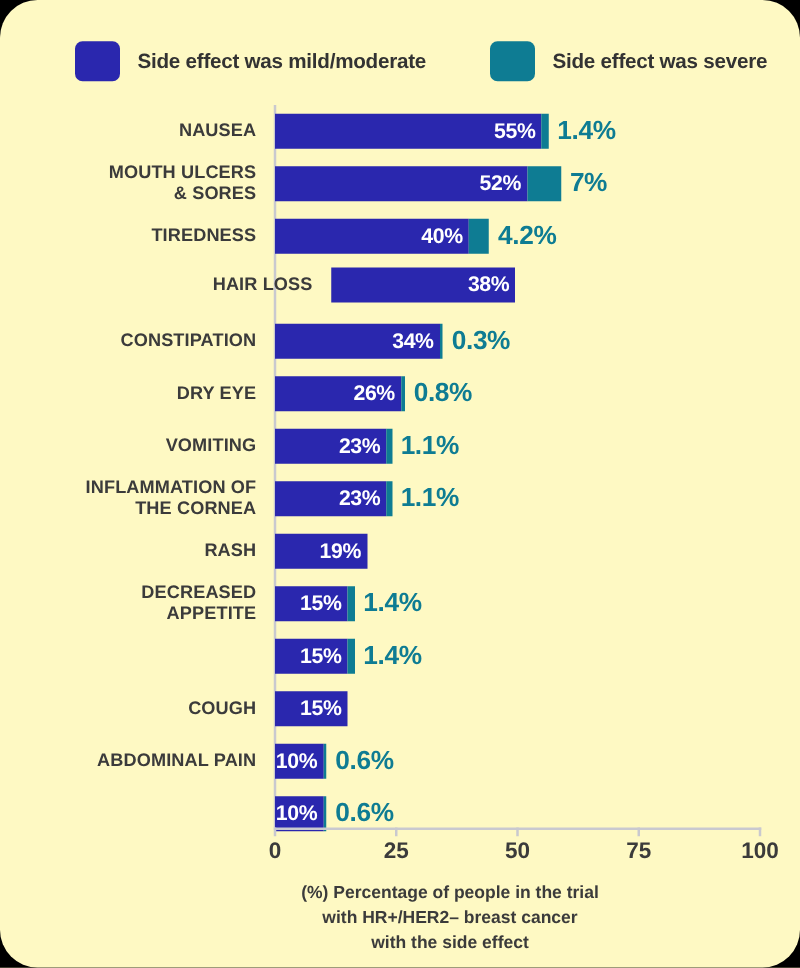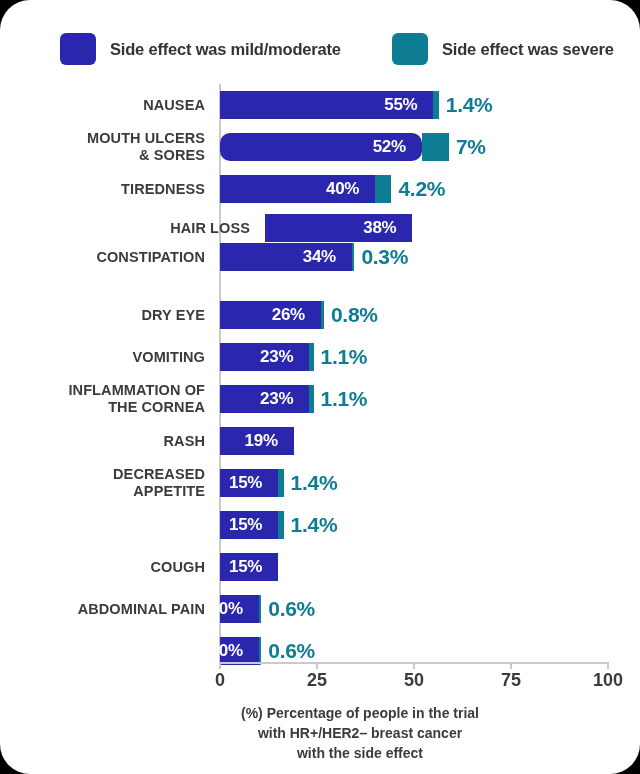--- a/index.html
+++ b/index.html
@@ -6,21 +6,21 @@
   html, body {
     width: 640px; height: 774px;
     background: #000000;
     font-family: "Liberation Sans", sans-serif;
     overflow: hidden;
   }
   #card {
     position: absolute;
     left: 0; top: 0;
     width: 640px; height: 774px;
-    background: #ffffff;
+    background: #fef9c3;
     border-radius: 30px;
     overflow: hidden;
   }
 
   
   #legend {
     position: absolute;
     left: 0; top: 28px;
     width: 640px; height: 42px;
   }
@@ -90,21 +90,21 @@
     background: #2a27ae;
     display: flex;
     align-items: center;
     justify-content: flex-end;
     height: 28px;
   }
   .seg-mild .val {
     color: #ffffff;
     font-size: 17px;
     font-weight: bold;
-    padding-right: 16px;
+    padding-right: 5px;
     white-space: nowrap;
     letter-spacing: -0.3px;
   }
   .seg-severe {
     background: #0e7c93;
     height: 28px;
   }
   .severe-label {
     color: #0e7c93;
     font-size: 21px;
@@ -186,21 +186,21 @@
             <div class="seg-severe" style="width: 5.432px; background: rgb(14, 124, 147);"></div>
             <span class="severe-label" style="color: rgb(14, 124, 147);">1.4%</span>
           </div>
         </div>
         <div class="row" style="top: 42px;">
           <div class="row-label">
             <div>MOUTH ULCERS</div>
             <div>&amp; SORES</div>
           </div>
           <div class="bar-wrap">
-            <div class="seg-mild" style="width: 201.76px; background: rgb(42, 39, 174); border-radius: 10px;">
+            <div class="seg-mild" style="width: 201.76px; background: rgb(42, 39, 174);">
               <span class="val">52%</span>
             </div>
             <div class="seg-severe" style="width: 27.16px; background: rgb(14, 124, 147);"></div>
             <span class="severe-label" style="color: rgb(14, 124, 147);">7%</span>
           </div>
         </div>
         <div class="row" style="top: 84px;">
           <div class="row-label">
             <div>TIREDNESS</div>
           </div>
@@ -215,21 +215,21 @@
         <div class="row" style="top: 123px; margin-left: 45px;">
           <div class="row-label">
             <div>HAIR LOSS</div>
           </div>
           <div class="bar-wrap">
             <div class="seg-mild" style="width: 147.44px; background: rgb(42, 39, 174);">
               <span class="val">38%</span>
             </div>
           </div>
         </div>
-        <div class="row" style="top: 152px;">
+        <div class="row" style="top: 168px;">
           <div class="row-label">
             <div>CONSTIPATION</div>
           </div>
           <div class="bar-wrap">
             <div class="seg-mild" style="width: 131.92px; background: rgb(42, 39, 174);">
               <span class="val">34%</span>
             </div>
             <div class="seg-severe" style="width: 2.5px; background: rgb(14, 124, 147);"></div>
             <span class="severe-label" style="color: rgb(14, 124, 147);">0.3%</span>
           </div>

